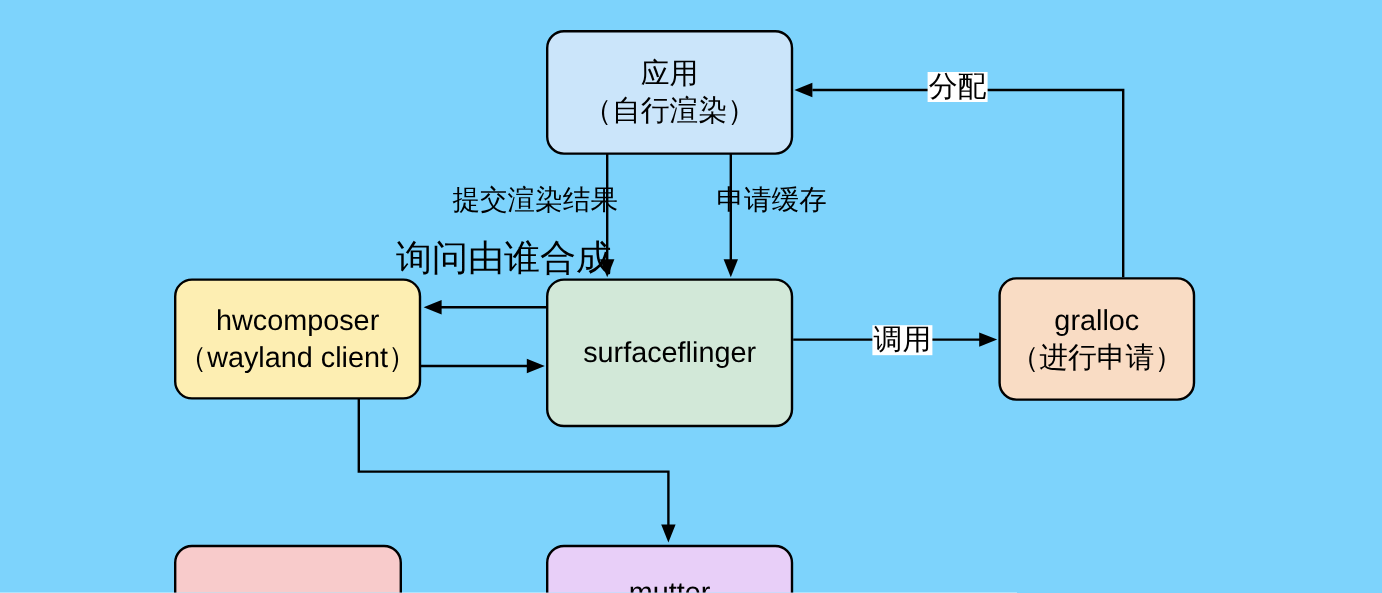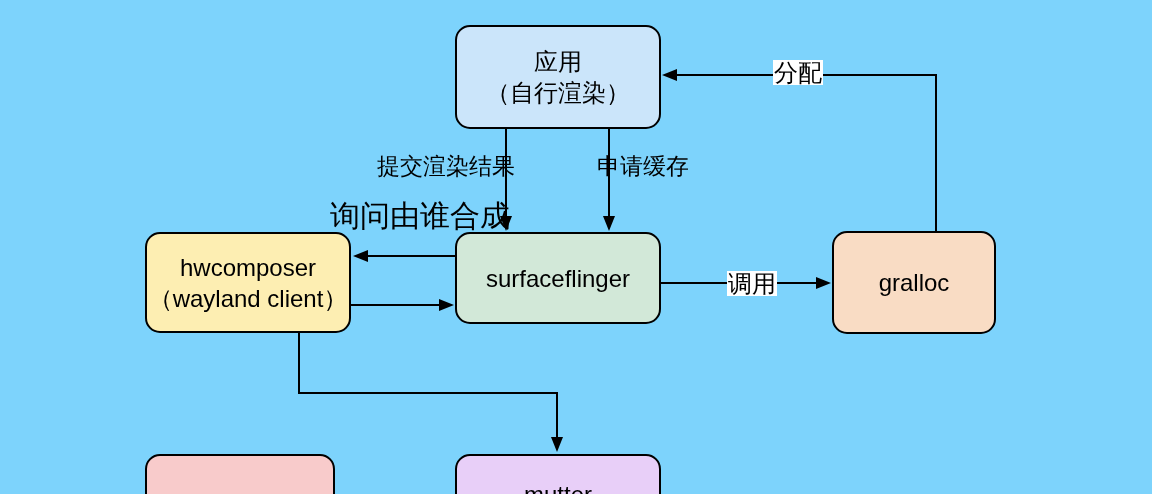--- a/index.html
+++ b/index.html
@@ -20,21 +20,21 @@
     display:flex;
     flex-direction:column;
     align-items:center;
     justify-content:center;
     text-align:center;
     font-size:24px;
     line-height:31px;
   }
   .node.app{left:455px;top:25px;width:206px;height:104px;background:#cbe5fa;}
   .node.hwcomposer{left:145px;top:232px;width:206px;height:101px;background:#fdeeb2;}
-  .node.surfaceflinger{left:455px;top:232px;width:206px;height:92px;background:#d2e8d8;}
+  .node.surfaceflinger{left:455px;top:232px;width:206px;height:124px;background:#d2e8d8;}
   .node.gralloc{left:832px;top:231px;width:164px;height:103px;background:#f9dcc4;}
   .node.pinkbox{left:145px;top:454px;width:190px;height:70px;background:#f8cbcb;}
   .node.mutter{left:455px;top:454px;width:206px;height:100px;background:#e8cff8;justify-content:flex-start;padding-top:23px;}
   .edge-label{
     position:absolute;
     font-size:23px;
     line-height:25px;
     white-space:nowrap;
   }
   .edge-label.onwhite{background:#ffffff;padding:0 1px;font-size:24px;}
@@ -83,20 +83,21 @@
     <div>hwcomposer</div>
     <div>（wayland client）</div>
   </div>
 
   <div class="node surfaceflinger">
     <div>surfaceflinger</div>
   </div>
 
   <div class="node gralloc">
     <div>gralloc</div>
+    <div>（进行申请）</div>
   </div>
 
   <div class="node pinkbox">
     <div></div>
   </div>
 
   <div class="node mutter">
     <div>mutter</div>
   </div>
 

